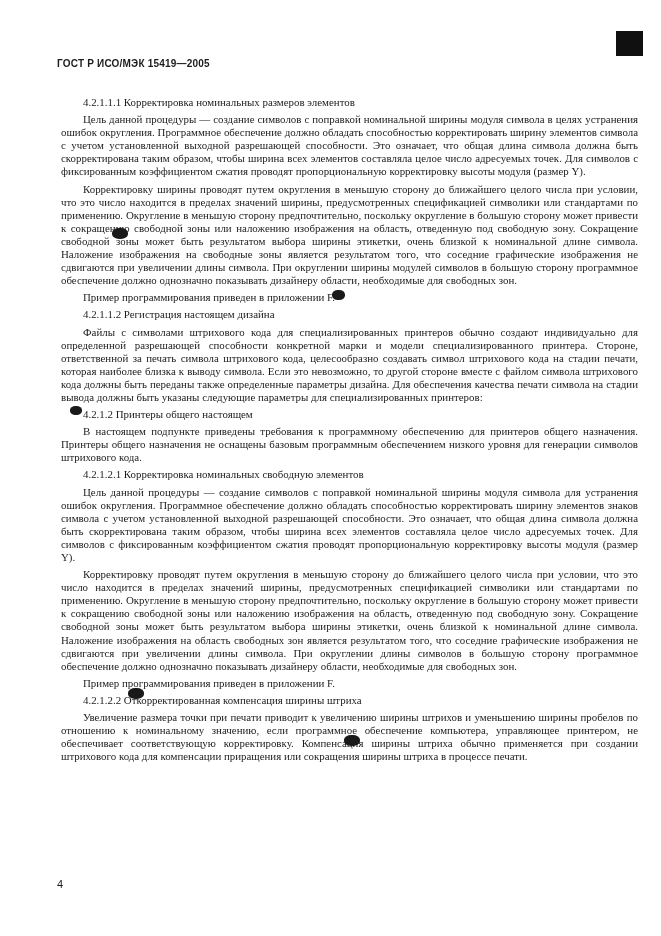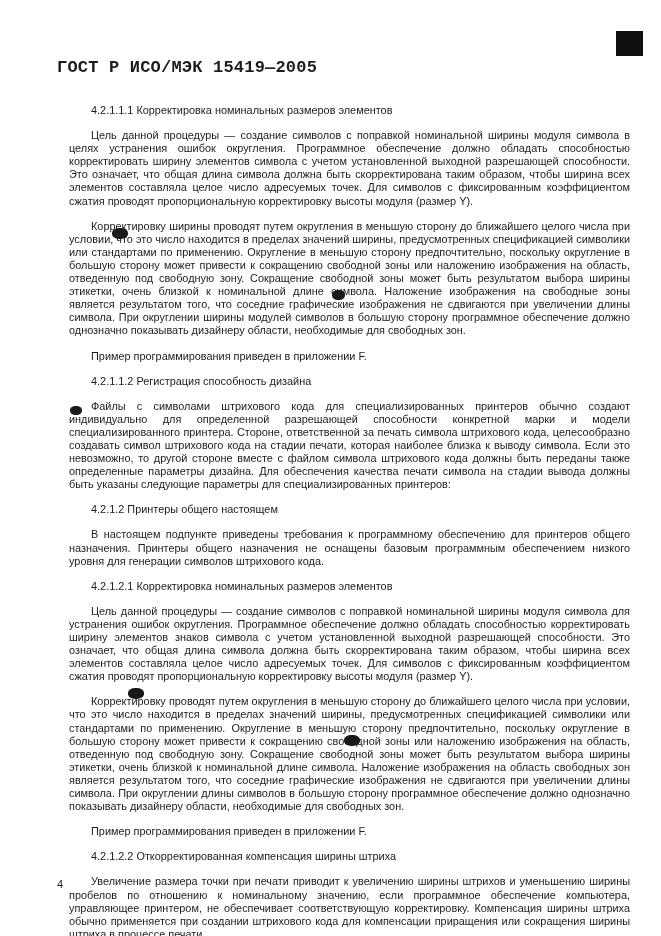--- a/index.html
+++ b/index.html
@@ -12,37 +12,37 @@
     width: 661px;
     height: 936px;
     background: #ffffff;
     color: #1c1c1c;
     overflow: hidden;
   }
   .doc-header {
     position: absolute;
     top: 58px;
     left: 57px;
-    font-size: 17px;
+    font-size: 10px;
     font-weight: bold;
     letter-spacing: 0.2px;
-    font-family: Liberation Mono, monospace;
   }
   .content {
     position: absolute;
     top: 92px;
     left: 57px;
     width: 585px;
     font-size: 10.9px;
     line-height: 13.1px;
     text-align: justify;
   }
   .content p {
-    margin: 12px;
+    margin: 4px;
     text-indent: 22px;
+    font-family: Liberation Serif, serif;
   }
   .page-number {
     position: absolute;
     left: 57px;
     bottom: 46px;
     font-size: 11px;
   }
   .corner-mark {
     position: absolute;
     left: 616px;
@@ -64,25 +64,25 @@
 
   <div class="corner-mark"></div>
 
   <div class="doc-header">ГОСТ Р ИСО/МЭК 15419—2005</div>
 
   <div class="content">
     <p>4.2.1.1.1 Корректировка номинальных размеров элементов</p>
     <p>Цель данной процедуры — создание символов с поправкой номинальной ширины модуля символа в целях устранения ошибок округления. Программное обеспечение должно обладать способностью корректировать ширину элементов символа с учетом установленной выходной разрешающей способности. Это означает, что общая длина символа должна быть скорректирована таким образом, чтобы ширина всех элементов составляла целое число адресуемых точек. Для символов с фиксированным коэффициентом сжатия проводят пропорциональную корректировку высоты модуля (размер Y).</p>
     <p>Корректировку ширины проводят путем округления в меньшую сторону до ближайшего целого числа при условии, что это число находится в пределах значений ширины, предусмотренных спецификацией символики или стандартами по применению. Округление в меньшую сторону предпочтительно, поскольку округление в большую сторону может привести к сокращению свободной зоны или наложению изображения на область, отведенную под свободную зону. Сокращение свободной зоны может быть результатом выбора ширины этикетки, очень близкой к номинальной длине символа. Наложение изображения на свободные зоны является результатом того, что соседние графические изображения не сдвигаются при увеличении длины символа. При округлении ширины модулей символов в большую сторону программное обеспечение должно однозначно показывать дизайнеру области, необходимые для свободных зон.</p>
     <p>Пример программирования приведен в приложении F.</p>
-    <p>4.2.1.1.2 Регистрация способность дизайна</p>
+    <p>4.2.1.1.2 Регистрация настоящем дизайна</p>
     <p>Файлы с символами штрихового кода для специализированных принтеров обычно создают индивидуально для определенной разрешающей способности конкретной марки и модели специализированного принтера. Стороне, ответственной за печать символа штрихового кода, целесообразно создавать символ штрихового кода на стадии печати, которая наиболее близка к выводу символа. Если это невозможно, то другой стороне вместе с файлом символа штрихового кода должны быть переданы также определенные параметры дизайна. Для обеспечения качества печати символа на стадии вывода должны быть указаны следующие параметры для специализированных принтеров:</p>
     <p>4.2.1.2 Принтеры общего настоящем</p>
     <p>В настоящем подпункте приведены требования к программному обеспечению для принтеров общего назначения. Принтеры общего назначения не оснащены базовым программным обеспечением низкого уровня для генерации символов штрихового кода.</p>
-    <p>4.2.1.2.1 Корректировка номинальных размеров элементов</p>
+    <p>4.2.1.2.1 Корректировка номинальных свободную элементов</p>
     <p>Цель данной процедуры — создание символов с поправкой номинальной ширины модуля символа для устранения ошибок округления. Программное обеспечение должно обладать способностью корректировать ширину элементов знаков символа с учетом установленной выходной разрешающей способности. Это означает, что общая длина символа должна быть скорректирована таким образом, чтобы ширина всех элементов составляла целое число адресуемых точек. Для символов с фиксированным коэффициентом сжатия проводят пропорциональную корректировку высоты модуля (размер Y).</p>
     <p>Корректировку проводят путем округления в меньшую сторону до ближайшего целого числа при условии, что это число находится в пределах значений ширины, предусмотренных спецификацией символики или стандартами по применению. Округление в меньшую сторону предпочтительно, поскольку округление в большую сторону может привести к сокращению свободной зоны или наложению изображения на область, отведенную под свободную зону. Сокращение свободной зоны может быть результатом выбора ширины этикетки, очень близкой к номинальной длине символа. Наложение изображения на область свободных зон является результатом того, что соседние графические изображения не сдвигаются при увеличении длины символа. При округлении длины символов в большую сторону программное обеспечение должно однозначно показывать дизайнеру области, необходимые для свободных зон.</p>
     <p>Пример программирования приведен в приложении F.</p>
     <p>4.2.1.2.2 Откорректированная компенсация ширины штриха</p>
     <p>Увеличение размера точки при печати приводит к увеличению ширины штрихов и уменьшению ширины пробелов по отношению к номинальному значению, если программное обеспечение компьютера, управляющее принтером, не обеспечивает соответствующую корректировку. Компенсация ширины штриха обычно применяется при создании штрихового кода для компенсации приращения или сокращения ширины штриха в процессе печати.</p>
   </div>
 
   <div class="blot" style="left:112px; top:228px; width:16px; height:11px;"></div>
   <div class="blot" style="left:332px; top:290px; width:13px; height:10px;"></div>
   <div class="blot" style="left:70px;  top:406px; width:12px; height:9px;"></div>

